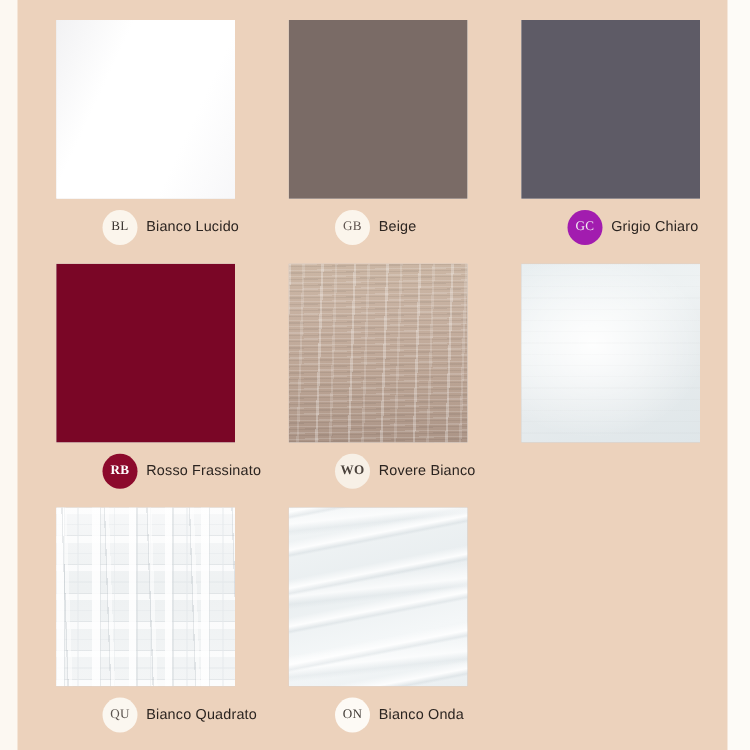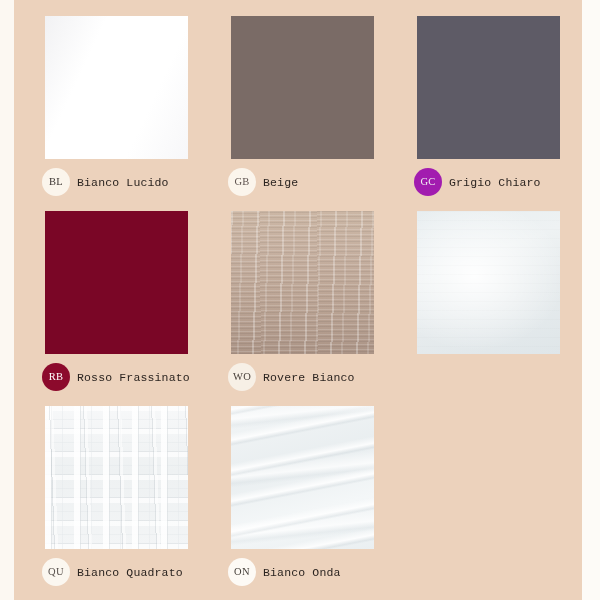--- a/index.html
+++ b/index.html
@@ -86,24 +86,25 @@
     height: 28px;
     border-radius: 50%;
     display: flex;
     align-items: center;
     justify-content: center;
     font-family: "Liberation Serif", serif;
     font-size: 10.5px;
     letter-spacing: 0.3px;
     line-height: 1;
     flex: 0 0 auto;
+    margin-left: 40px;
   }
 
   .swatch-label {
-    font-family: Liberation Mono, monospace;
+    font-family: Liberation Sans, sans-serif;
     font-size: 11.5px;
     color: #2b2420;
     letter-spacing: 0.15px;
   }
 
   
 
   
   .tex-bianco-lucido {
     background:
@@ -299,30 +300,30 @@
         <div class="swatch-caption">
           <div class="badge" style="background: #a21caf; color: rgb(242, 241, 243);">GC</div>
           <div class="swatch-label">Grigio Chiaro</div>
         </div>
       </div>
       <div class="swatch-cell">
         <div class="swatch-tile">
           <div class="tex tex-rosso-brillante"></div>
         </div>
         <div class="swatch-caption">
-          <div class="badge" style="background: rgb(140, 10, 44); color: rgb(255, 255, 255);">RB</div>
+          <div class="badge" style="background: rgb(140, 10, 44); color: rgb(255, 255, 255); font-weight: bold;">RB</div>
           <div class="swatch-label">Rosso Frassinato</div>
         </div>
       </div>
       <div class="swatch-cell">
         <div class="swatch-tile">
           <div class="tex tex-rovere-bianco"></div>
         </div>
         <div class="swatch-caption">
-          <div class="badge" style="background: rgb(247, 240, 230); color: rgb(74, 66, 60);">WO</div>
+          <div class="badge" style="background: rgb(247, 240, 230); color: rgb(74, 66, 60); font-weight: bold;">WO</div>
           <div class="swatch-label">Rovere Bianco</div>
         </div>
       </div>
       <div class="swatch-cell">
         <div class="swatch-tile">
           <div class="tex tex-bianco-frassinato"></div>
         </div>
       </div>
       <div class="swatch-cell">
         <div class="swatch-tile">

